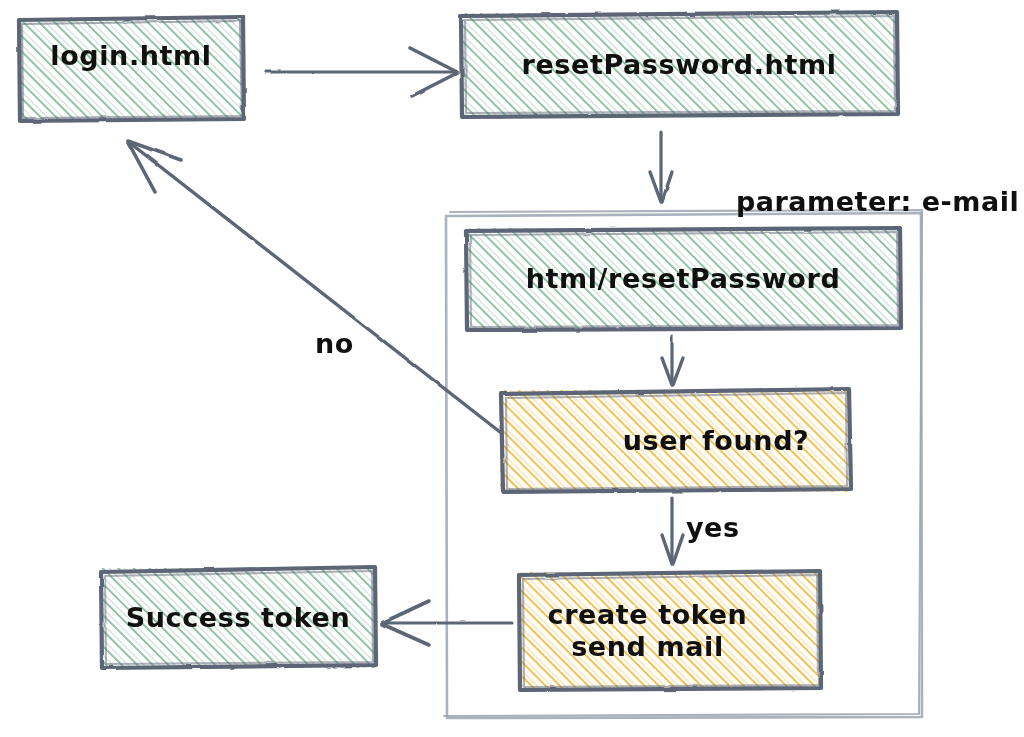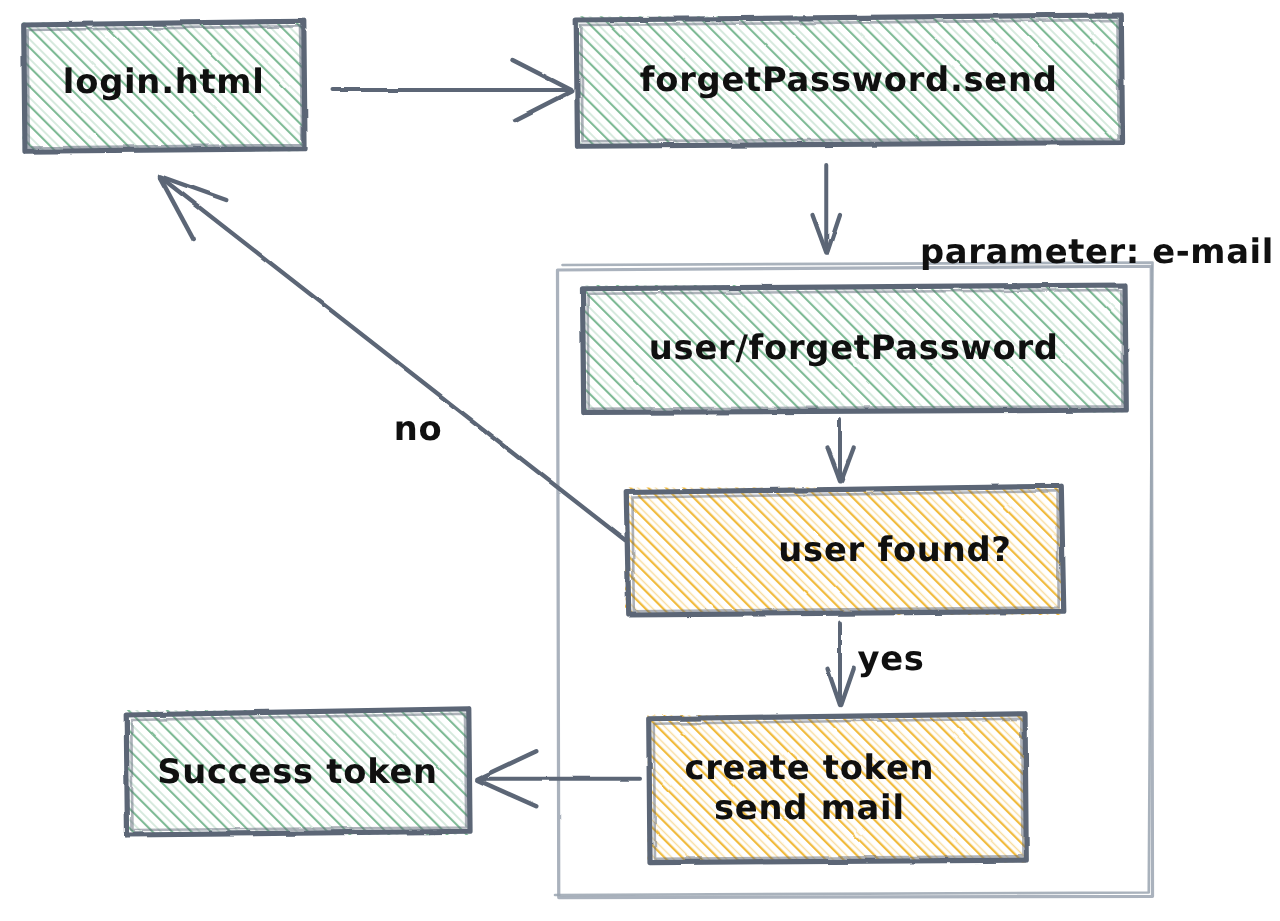--- a/index.html
+++ b/index.html
@@ -160,25 +160,25 @@
       <path d="M155 192 L128 142" fill="none" stroke="#5b6676" stroke-width="3.6" stroke-linecap="round"></path>
     </g>
 
     <g filter="url(#rough)">
       <path d="M512 623 L384 623" fill="none" stroke="#5b6676" stroke-width="3.2" stroke-linecap="round"></path>
       <path d="M429 601 L382 623" fill="none" stroke="#5b6676" stroke-width="3.6" stroke-linecap="round"></path>
       <path d="M429 645 L382 624" fill="none" stroke="#5b6676" stroke-width="3.6" stroke-linecap="round"></path>
     </g>
   </svg>
 
-  <div class="node-label" style="left:18px; top:14px; width:226px; height:103px; font-size:27px;text-align:center;">login.html</div>
+  <div class="node-label" style="left:18px; top:4px; width:226px; height:103px; font-size:27px;text-align:center;">login.html</div>
 
-  <div class="node-label" style="left:460px; top:13px; width:438px; height:103px; font-size:27px;">forgetPassword.send</div>
+  <div class="node-label" style="left:460px; top:13px; width:438px; height:103px; font-size:27px;">resetPassword.html</div>
 
-  <div class="node-label" style="left:465px; top:228px; width:436px; height:102px; font-size:27px;">user/forgetPassword</div>
+  <div class="node-label" style="left:465px; top:228px; width:436px; height:102px; font-size:27px;">html/resetPassword</div>
 
   <div class="node-label" style="left:500px; top:390px; width:350px; height:102px; font-size:27px;margin-left:41px;">user found?</div>
 
   <div class="node-label" style="left:518px; top:572px; width:259px; height:118px; font-size:27px;">create token
 send mail</div>
 
   <div class="node-label" style="left:100px; top:568px; width:276px; height:100px; font-size:27px;">Success token</div>
 
   <div class="edge-label" style="left:736px; top:146px; font-size:27px;margin-top:40px;">parameter: e-mail</div>
 

